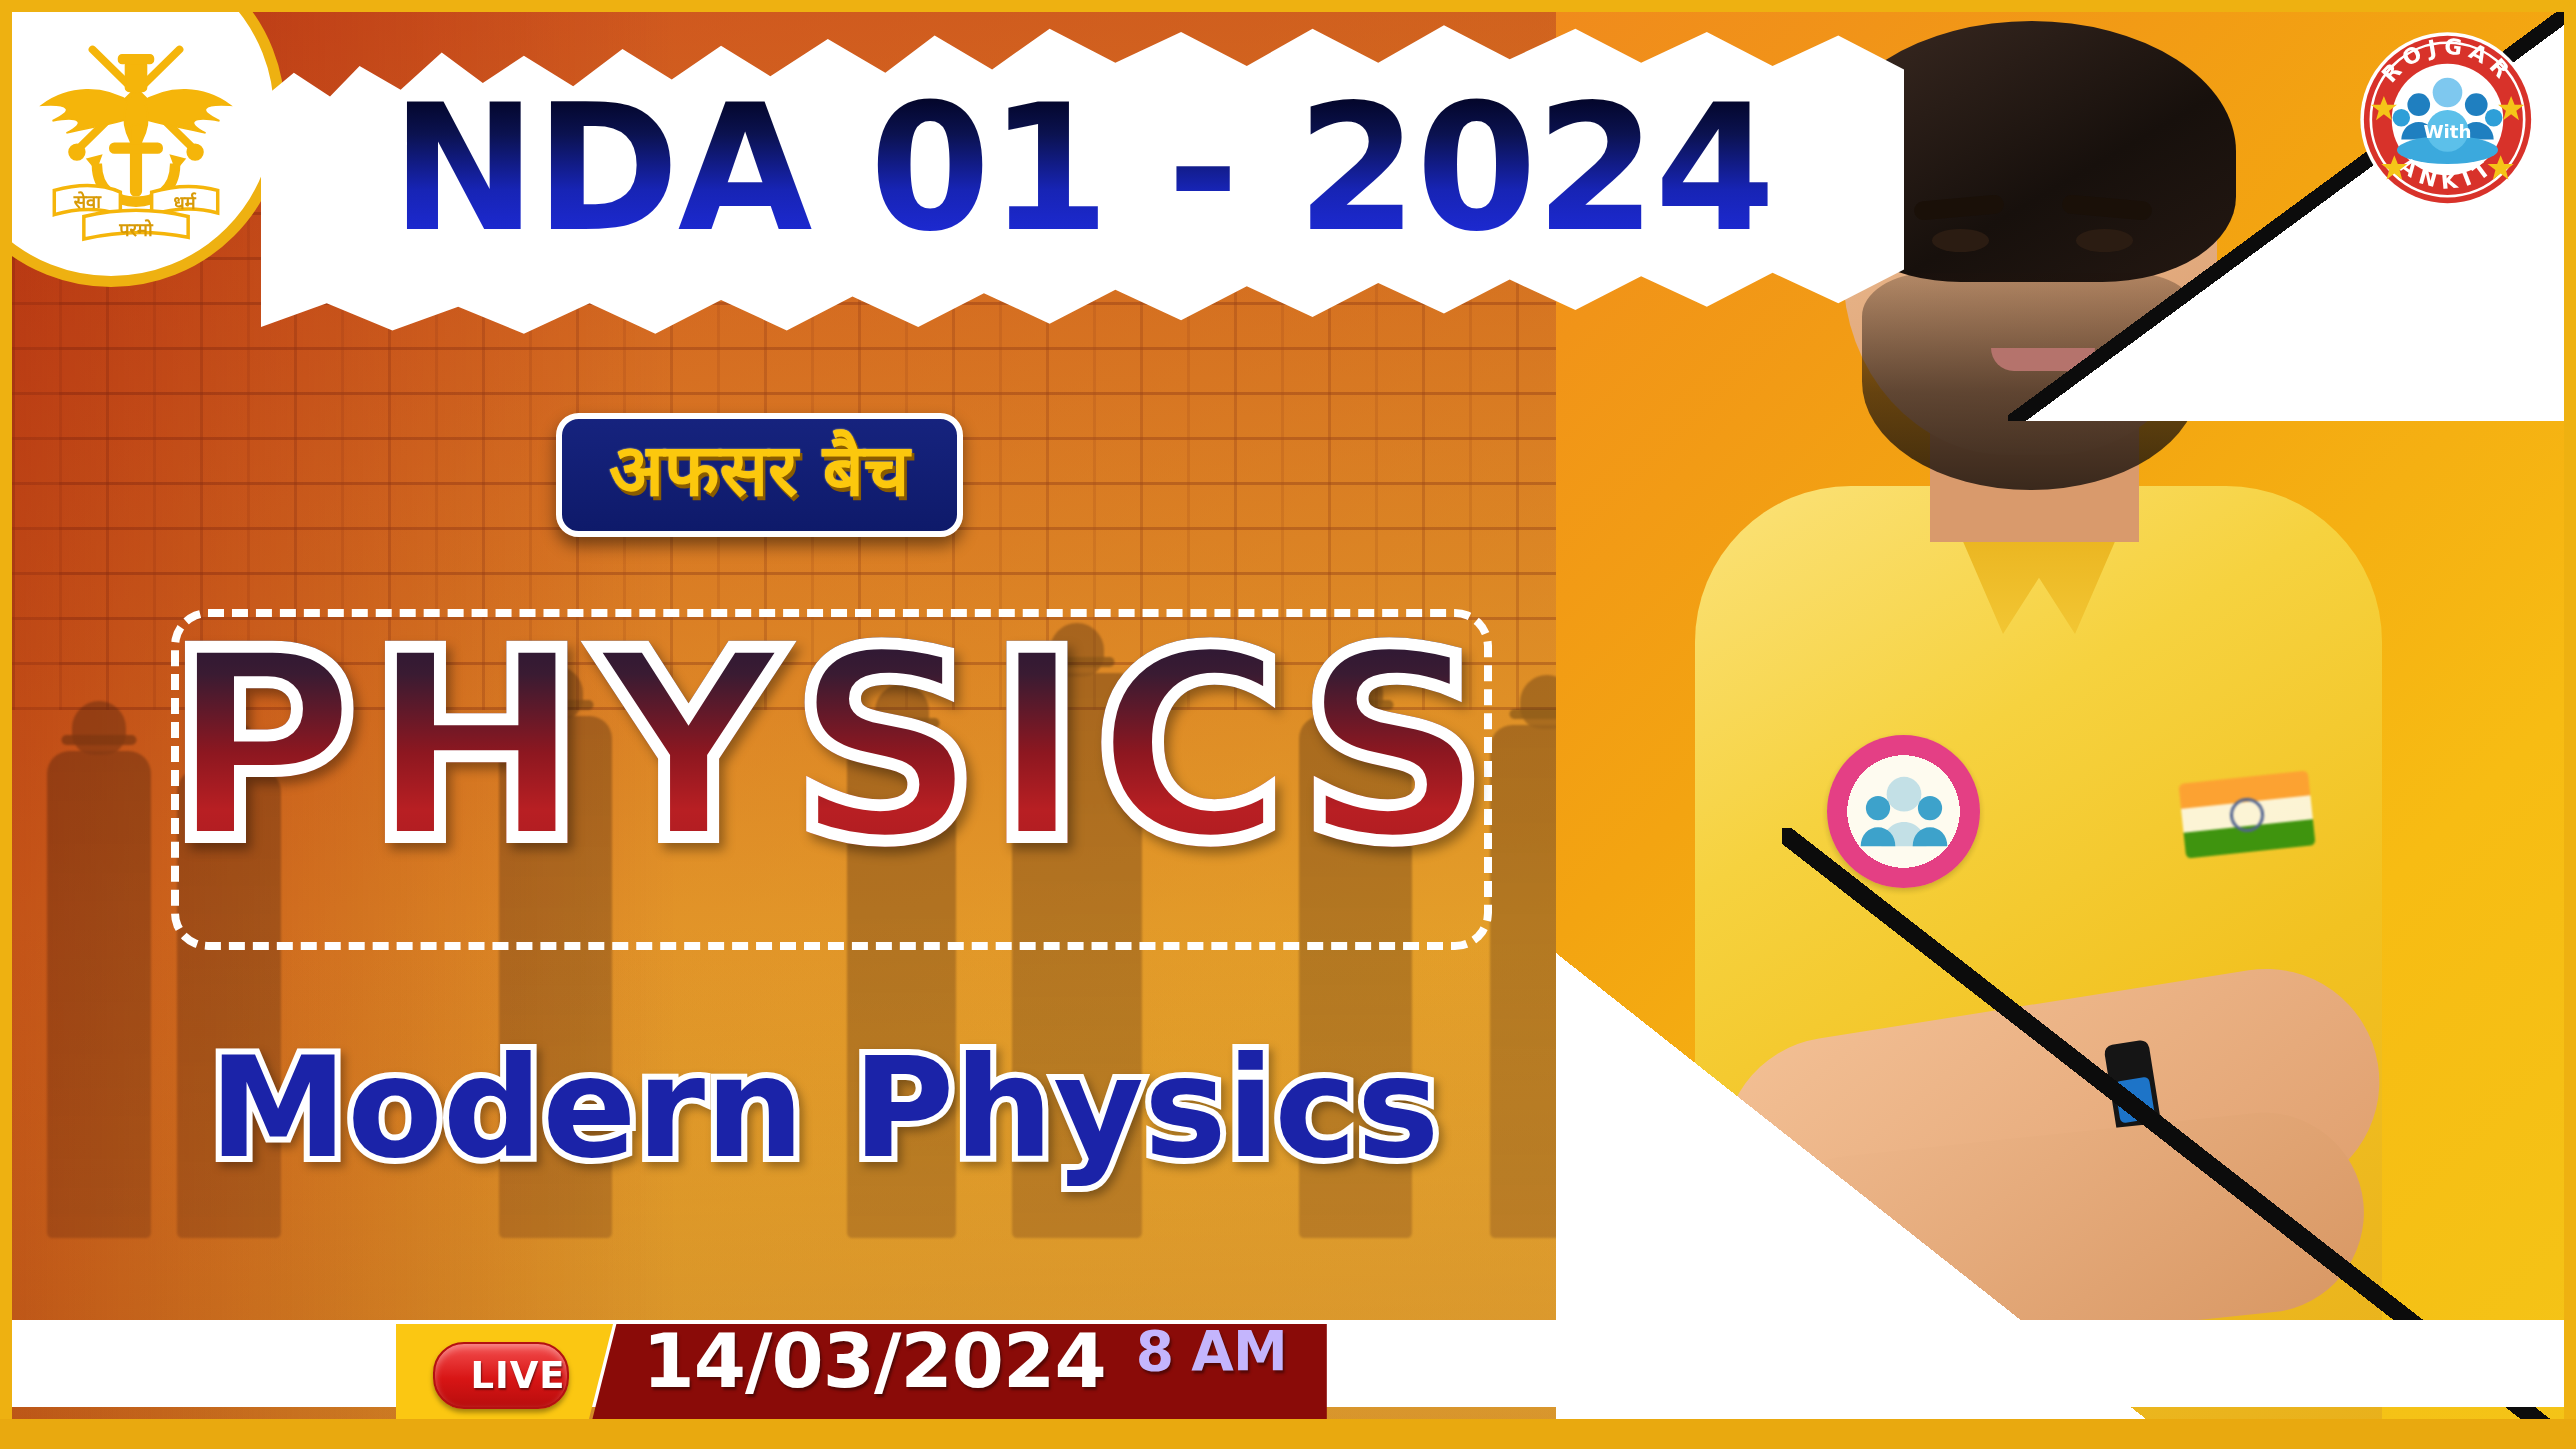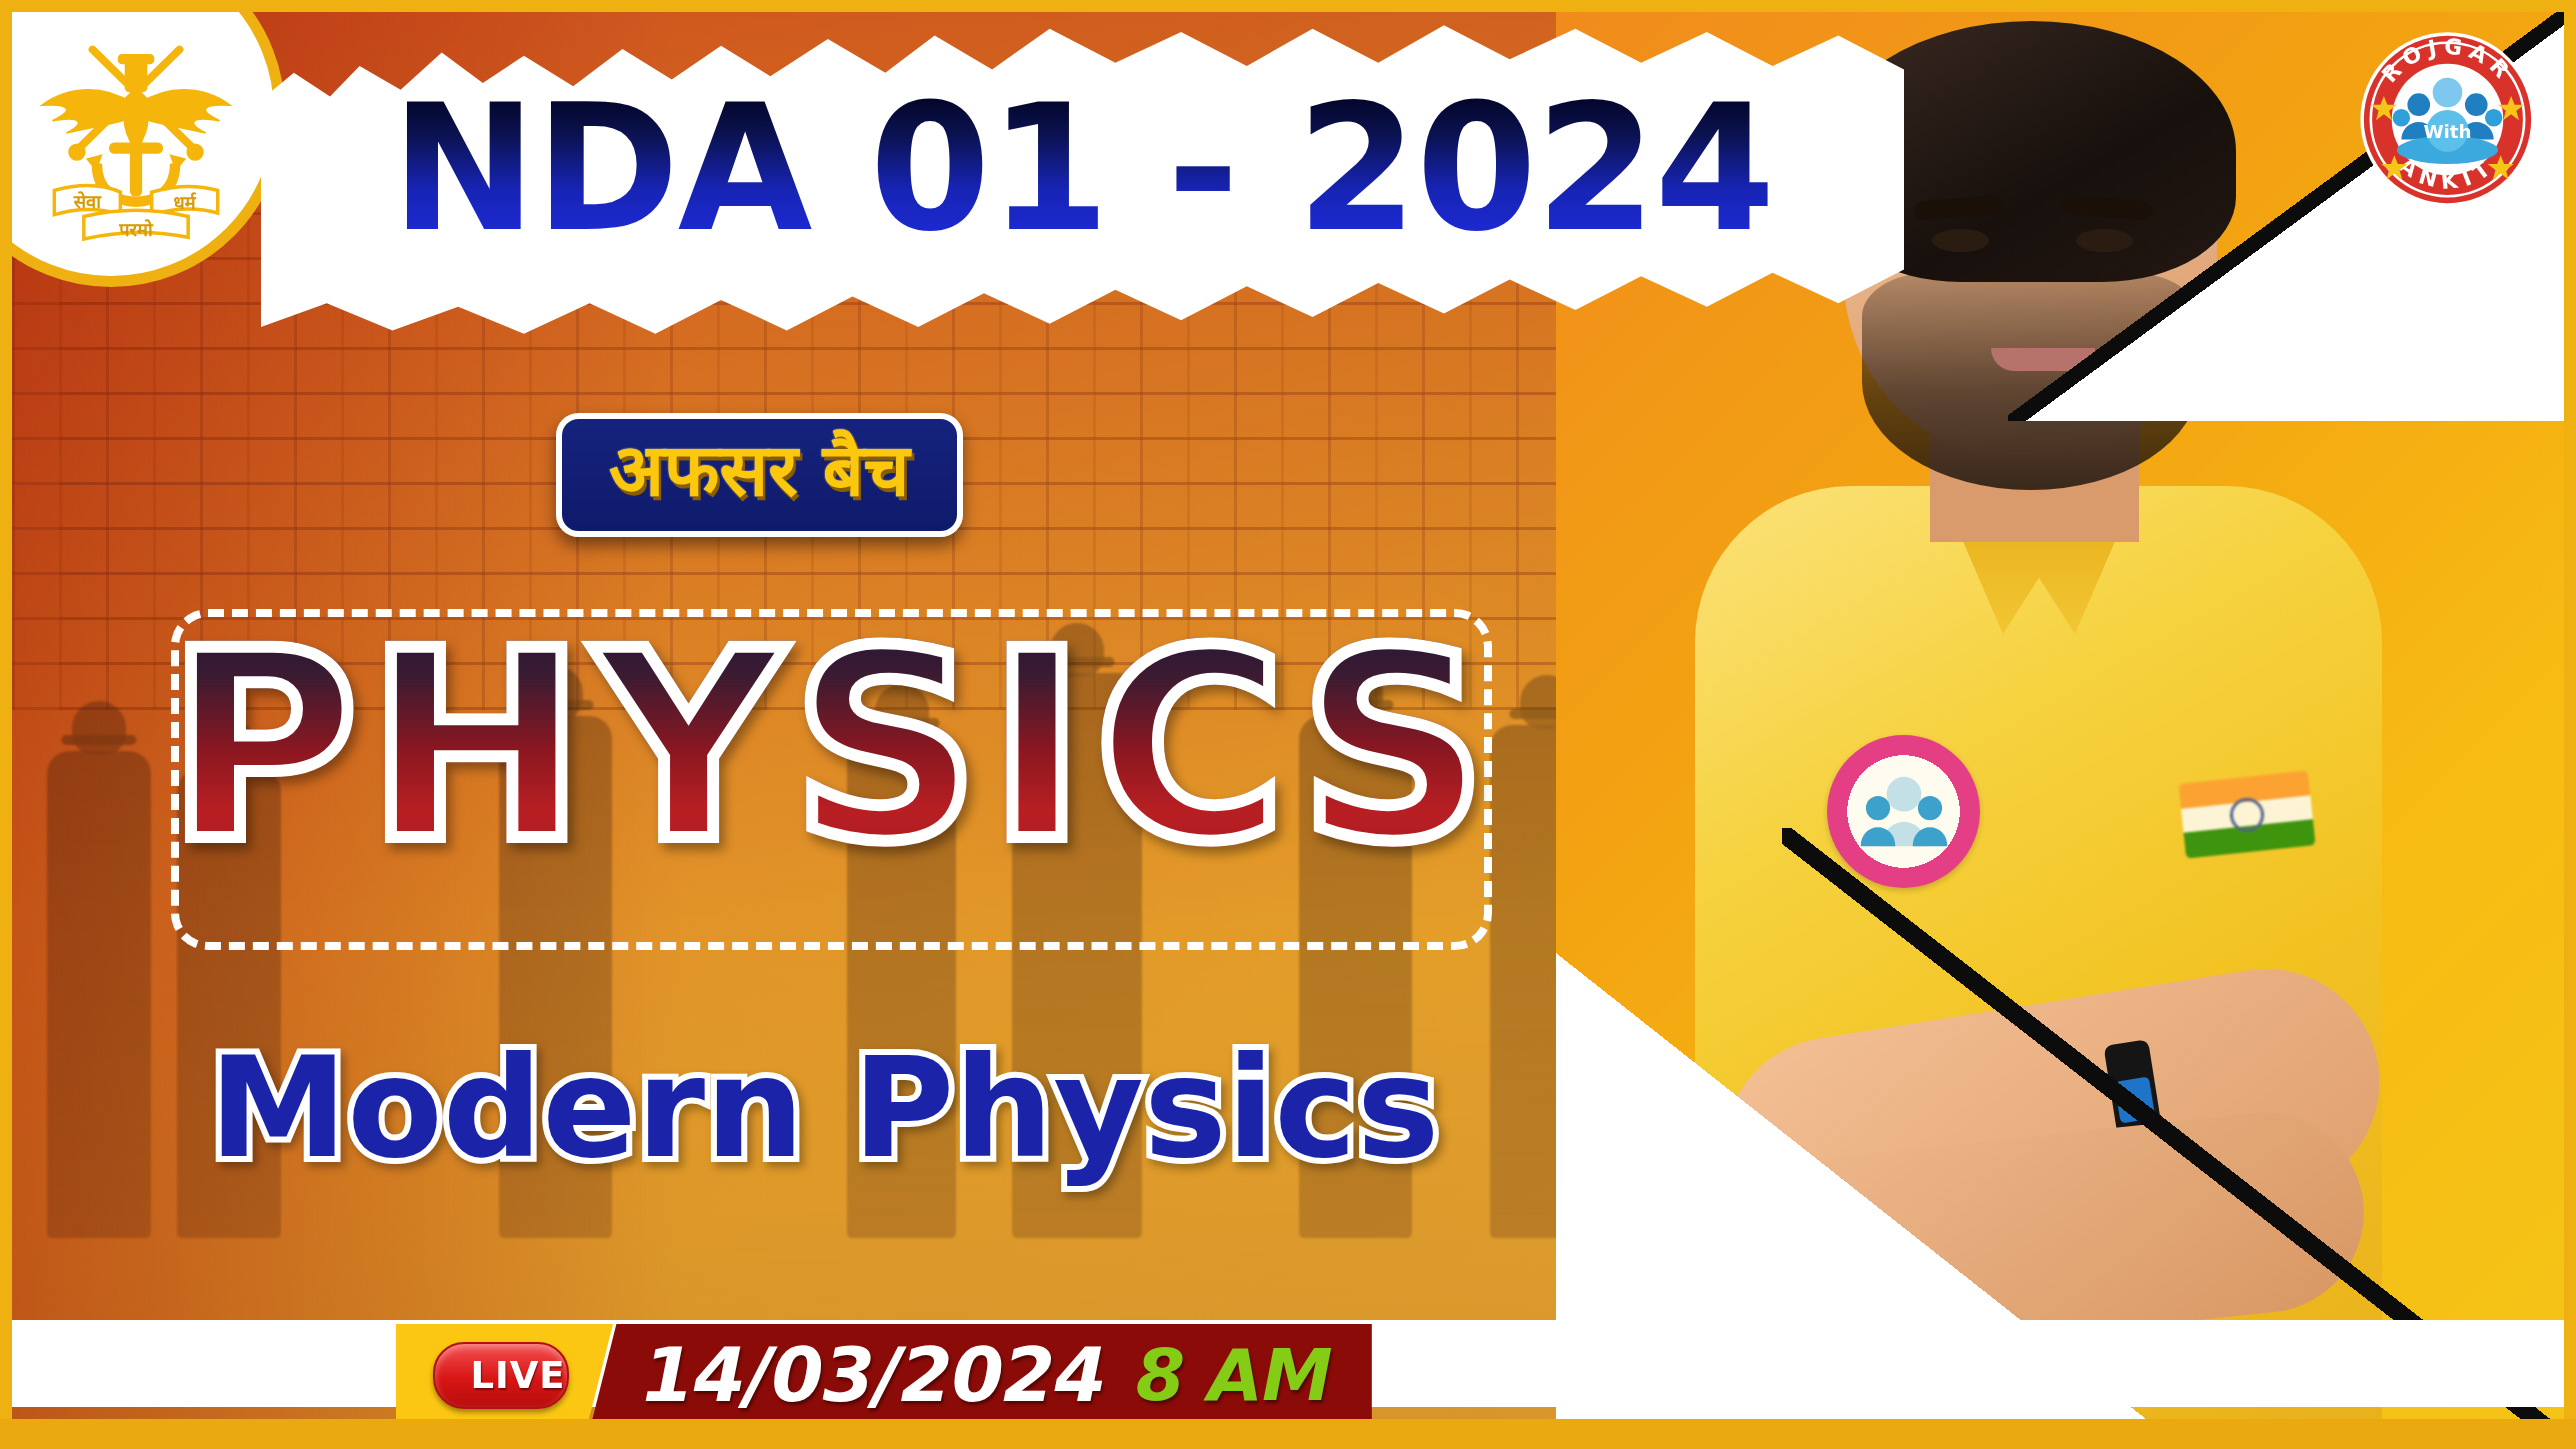--- a/index.html
+++ b/index.html
@@ -196,32 +196,31 @@
   }
   .live-pill span{
     color:#fff;font-weight:900;font-size:37px;letter-spacing:0.9px;
     font-family:"DejaVu Sans",sans-serif;
     text-shadow:0.9px 1.7px 1.7px rgba(0,0,0,.45);
     margin-left:34px;
   }
   .live-maroon{
     background:#8a0b08;
     padding:0 40px 0 52px;
-    display:flex;align-items:center;gap:30px;
+    display:flex;gap:30px;
     clip-path:polygon(26px 0,100% 0,100% 100%,0 100%);
-    font-style:italic;
   }
   .live-date{
     color:#ffffff;font-weight:900;font-size:75px;line-height:1;
     font-family:"DejaVu Sans",sans-serif;
     letter-spacing:-0.9px;
     text-shadow:1.7px 2.6px 2.6px rgba(0,0,0,.4);
   }
   .live-time{
-    color:#84cc16;font-weight:900;font-size:71px;line-height:1;
+    color:#c4b5fd;font-weight:900;font-size:55px;line-height:1;
     font-family:"DejaVu Sans",sans-serif;
     letter-spacing:-0.9px;
     text-shadow:1.7px 2.6px 2.6px rgba(0,0,0,.4);
   }
 
   
   .presenter{
     position:absolute;right:12px;top:12px;width:1008px;height:1425px;z-index:25;
     overflow:hidden;
   }

